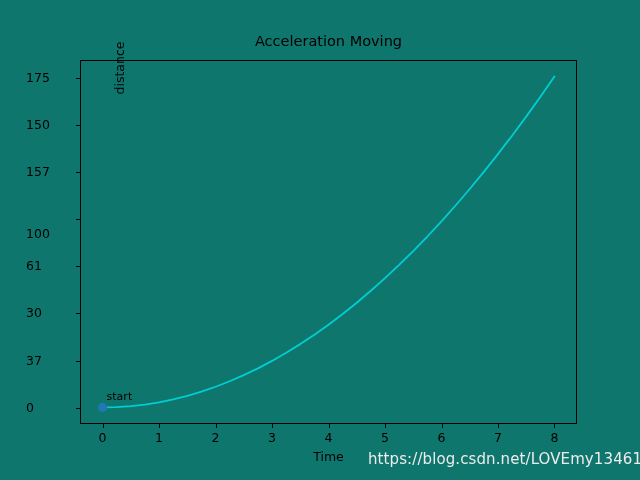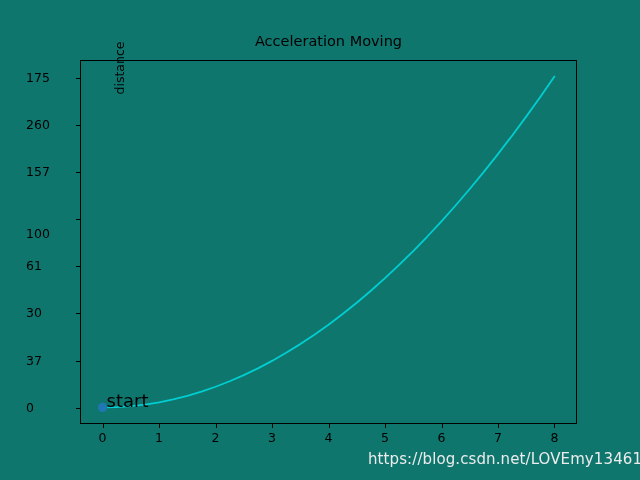--- a/index.html
+++ b/index.html
@@ -115,21 +115,21 @@
     color: #000000;
     transform: rotate(-90deg);
     transform-origin: center center;
   }
 
   
   #start-annotation {
     position: absolute;
     left: 103px;
     top: 392px;
-    font-size: 18px;
+    font-size: 11px;
     color: #000000;
     white-space: nowrap;
   }
 
   
   #watermark {
     position: absolute;
     left: 368px;
     top: 450px;
     font-size: 15px;
@@ -184,23 +184,24 @@
       <div class="xticklabel" style="left: 497.9px;">7</div>
       <div class="xticklabel" style="left: 554.4px;">8</div>
     </div>
   <div id="labels-y">
       <div class="yticklabel" style="top: 407.5px;">0</div>
       <div class="yticklabel" style="top: 360.5px;">37</div>
       <div class="yticklabel" style="top: 313.4px;">30</div>
       <div class="yticklabel" style="top: 266.4px;">61</div>
       <div class="yticklabel" style="top: 234px;">100</div>
       <div class="yticklabel" style="top: 172.4px;">157</div>
-      <div class="yticklabel" style="top: 125.4px;">260</div>
+      <div class="yticklabel" style="top: 125.4px;">150</div>
       <div class="yticklabel" style="top: 78.4px;">175</div>
     </div>
 
+  <div id="xlabel">Time</div>
   <div id="ylabel">distance</div>
 
   <div id="start-annotation" style="left: 106.591px; top: 390.455px;">start</div>
 
   <div id="watermark">https://blog.csdn.net/LOVEmy134611</div>
 
 </div>
 
 </body></html>

